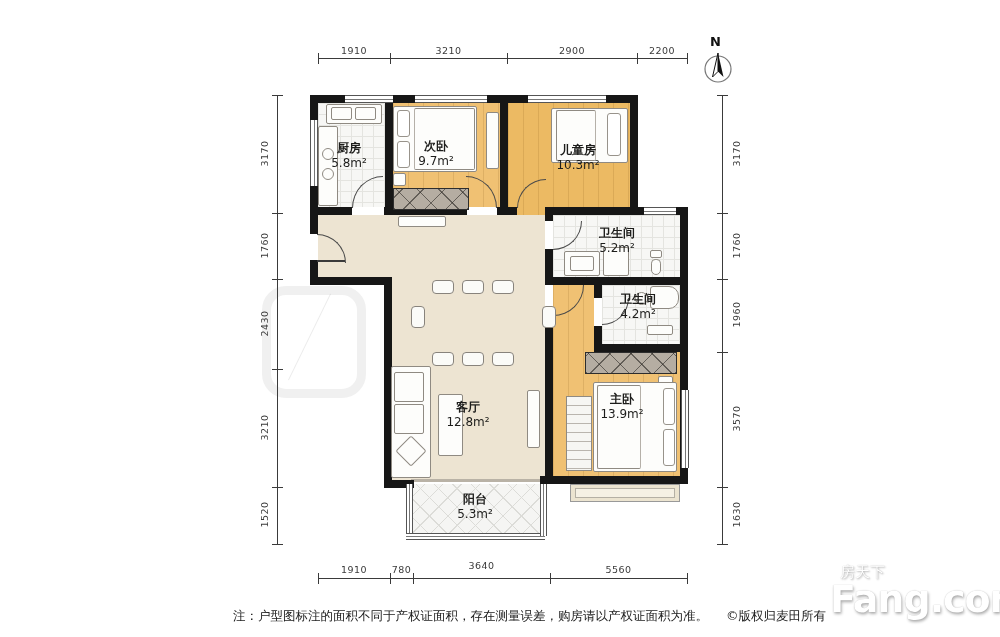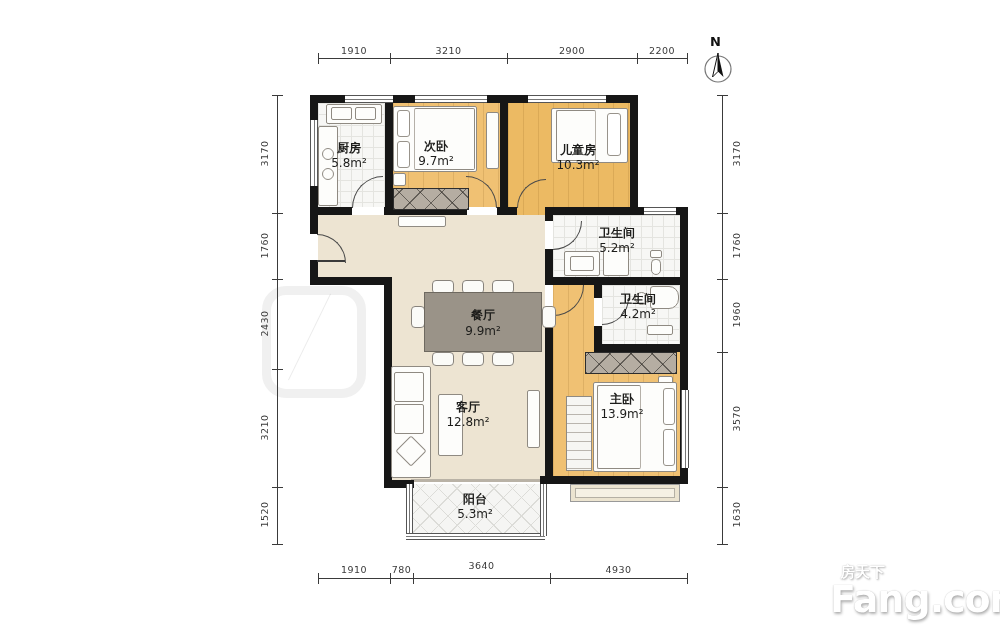--- a/index.html
+++ b/index.html
@@ -50,21 +50,21 @@
   .rail{position:absolute;background:#3a3a3a;}
   .tick{position:absolute;background:#3a3a3a;}
   .dlab{position:absolute;font-size:9.5px;color:#3a3a3a;text-align:center;letter-spacing:.5px;}
   .dlabV{position:absolute;font-size:9.5px;color:#3a3a3a;text-align:center;letter-spacing:.5px;transform:rotate(-90deg);}
   
   .wm-text{position:absolute;font-size:100px;font-weight:700;letter-spacing:-4px;color:rgba(90,90,90,.10);
            white-space:nowrap;z-index:40;pointer-events:none;line-height:1;}
   .wm-logo{position:absolute;width:86px;height:94px;border:9px solid rgba(90,90,90,.09);border-radius:24px;z-index:40;pointer-events:none;}
   .wm-logo::after{content:"";position:absolute;left:38px;top:-6px;width:1px;height:96px;background:rgba(90,90,90,.12);transform:rotate(26deg);}
   .brand{position:absolute;z-index:45;color:#fff;}
-  .brand-cn{font-size:15px;font-weight:700;text-shadow:1px 1px 2px rgba(0,0,0,.30),0 0 1px rgba(0,0,0,.22);}
+  .brand-cn{font-size:15px;font-weight:400;text-shadow:1px 1px 2px rgba(0,0,0,.30),0 0 1px rgba(0,0,0,.22);}
   .brand-en{font-size:38px;font-weight:900;letter-spacing:-1px;
             text-shadow:1px 2px 3px rgba(0,0,0,.30),0 0 1px rgba(0,0,0,.25);}
   
   .note{position:absolute;font-size:12.5px;color:#1a1a1a;white-space:nowrap;}
   .north-n{position:absolute;font-size:13px;font-weight:700;color:#111;}
   .leaf{position:absolute;background:#3a3a3a;}
   .bay{position:absolute;background:#ece4d0;border:1px solid #999;box-sizing:border-box;}
   .bay-in{position:absolute;left:4px;top:3px;right:4px;bottom:3px;border:1px solid #b5b0a4;background:#f6f1e4;}
   .thresh{position:absolute;background:#b9b2a6;}
   .circle{position:absolute;border:1px solid #8f8a82;border-radius:50%;background:#fdfdfb;box-sizing:border-box;}
@@ -164,24 +164,20 @@
 
   <div class="furn" style="left:398px;top:216px;width:48px;height:11px;"></div>
   <div class="chair" style="left:432px;top:280px;width:22px;height:14px;"></div>
   <div class="chair" style="left:462px;top:280px;width:22px;height:14px;"></div>
   <div class="chair" style="left:492px;top:280px;width:22px;height:14px;"></div>
   <div class="chair" style="left:432px;top:352px;width:22px;height:14px;"></div>
   <div class="chair" style="left:462px;top:352px;width:22px;height:14px;"></div>
   <div class="chair" style="left:492px;top:352px;width:22px;height:14px;"></div>
   <div class="chair" style="left:411px;top:306px;width:14px;height:22px;"></div>
   <div class="chair" style="left:542px;top:306px;width:14px;height:22px;"></div>
-  <div class="dtable" style="left:424px;top:292px;width:118px;height:60px;">
-    <div class="rname">餐厅</div>
-    <div class="rarea">9.9m²</div>
-  </div>
 
   <div class="furn" style="left:391px;top:366px;width:40px;height:112px;"></div>
   <div class="furn" style="left:394px;top:372px;width:30px;height:30px;"></div>
   <div class="furn" style="left:394px;top:404px;width:30px;height:30px;"></div>
   <div class="furn" style="left:400px;top:440px;width:22px;height:22px;transform:rotate(45deg);"></div>
   <div class="furn" style="left:438px;top:394px;width:25px;height:62px;"></div>
   <div class="furn" style="left:527px;top:390px;width:13px;height:58px;"></div>
 
   <div class="hatch" style="left:585px;top:352px;width:92px;height:22px;"></div>
   <div class="furn" style="left:658px;top:376px;width:15px;height:13px;"></div>
@@ -237,21 +233,21 @@
 
   <div class="rail" style="left:318px;top:578px;width:370px;height:1px;"></div>
   <div class="tick" style="left:318px;top:573px;width:1px;height:11px;"></div>
   <div class="tick" style="left:390px;top:573px;width:1px;height:11px;"></div>
   <div class="tick" style="left:413px;top:573px;width:1px;height:11px;"></div>
   <div class="tick" style="left:550px;top:573px;width:1px;height:11px;"></div>
   <div class="tick" style="left:687px;top:573px;width:1px;height:11px;"></div>
   <div class="dlab" style="left:318px;top:564px;width:72px;">1910</div>
   <div class="dlab" style="left:388px;top:564px;width:27px;">780</div>
   <div class="dlab" style="left:413px;top:560px;width:137px;">3640</div>
-  <div class="dlab" style="left:550px;top:564px;width:137px;">4930</div>
+  <div class="dlab" style="left:550px;top:564px;width:137px;">5560</div>
 
   <div class="rail" style="left:277px;top:95px;width:1px;height:450px;"></div>
   <div class="tick" style="left:272px;top:95px;width:11px;height:1px;"></div>
   <div class="tick" style="left:272px;top:213px;width:11px;height:1px;"></div>
   <div class="tick" style="left:272px;top:279px;width:11px;height:1px;"></div>
   <div class="tick" style="left:272px;top:369px;width:11px;height:1px;"></div>
   <div class="tick" style="left:272px;top:487px;width:11px;height:1px;"></div>
   <div class="tick" style="left:272px;top:544px;width:11px;height:1px;"></div>
   <div class="dlabV" style="left:244px;top:148px;width:40px;">3170</div>
   <div class="dlabV" style="left:244px;top:240px;width:40px;">1760</div>
@@ -276,14 +272,18 @@
   <svg class="abs" style="left:701px;top:49px;" width="34" height="38" viewBox="0 0 34 38">
     <circle cx="17" cy="20" r="13" fill="none" stroke="#777" stroke-width="1.2"></circle>
     <path d="M17,4 L22.5,28 L17,22.5 Z" fill="#111"></path>
     <path d="M17,4 L11.5,28 L17,22.5 Z" fill="#fff" stroke="#111" stroke-width="1"></path>
   </svg>
 
   <div class="wm-logo" style="left:262px;top:286px;"></div>
   <div class="brand brand-cn" style="left:840px;top:563px;">房天下</div>
   <div class="brand brand-en" style="left:830px;top:577px;">Fang.com</div>
 
+  <div class="note" style="left:233px;top:608px;">
+    <span>注：户型图标注的面积不同于产权证面积，存在测量误差，购房请以产权证面积为准。</span>
+    <span style="margin-left:14px;">©版权归麦田所有</span>
+  </div>
 
 </div>
 
 </body></html>

